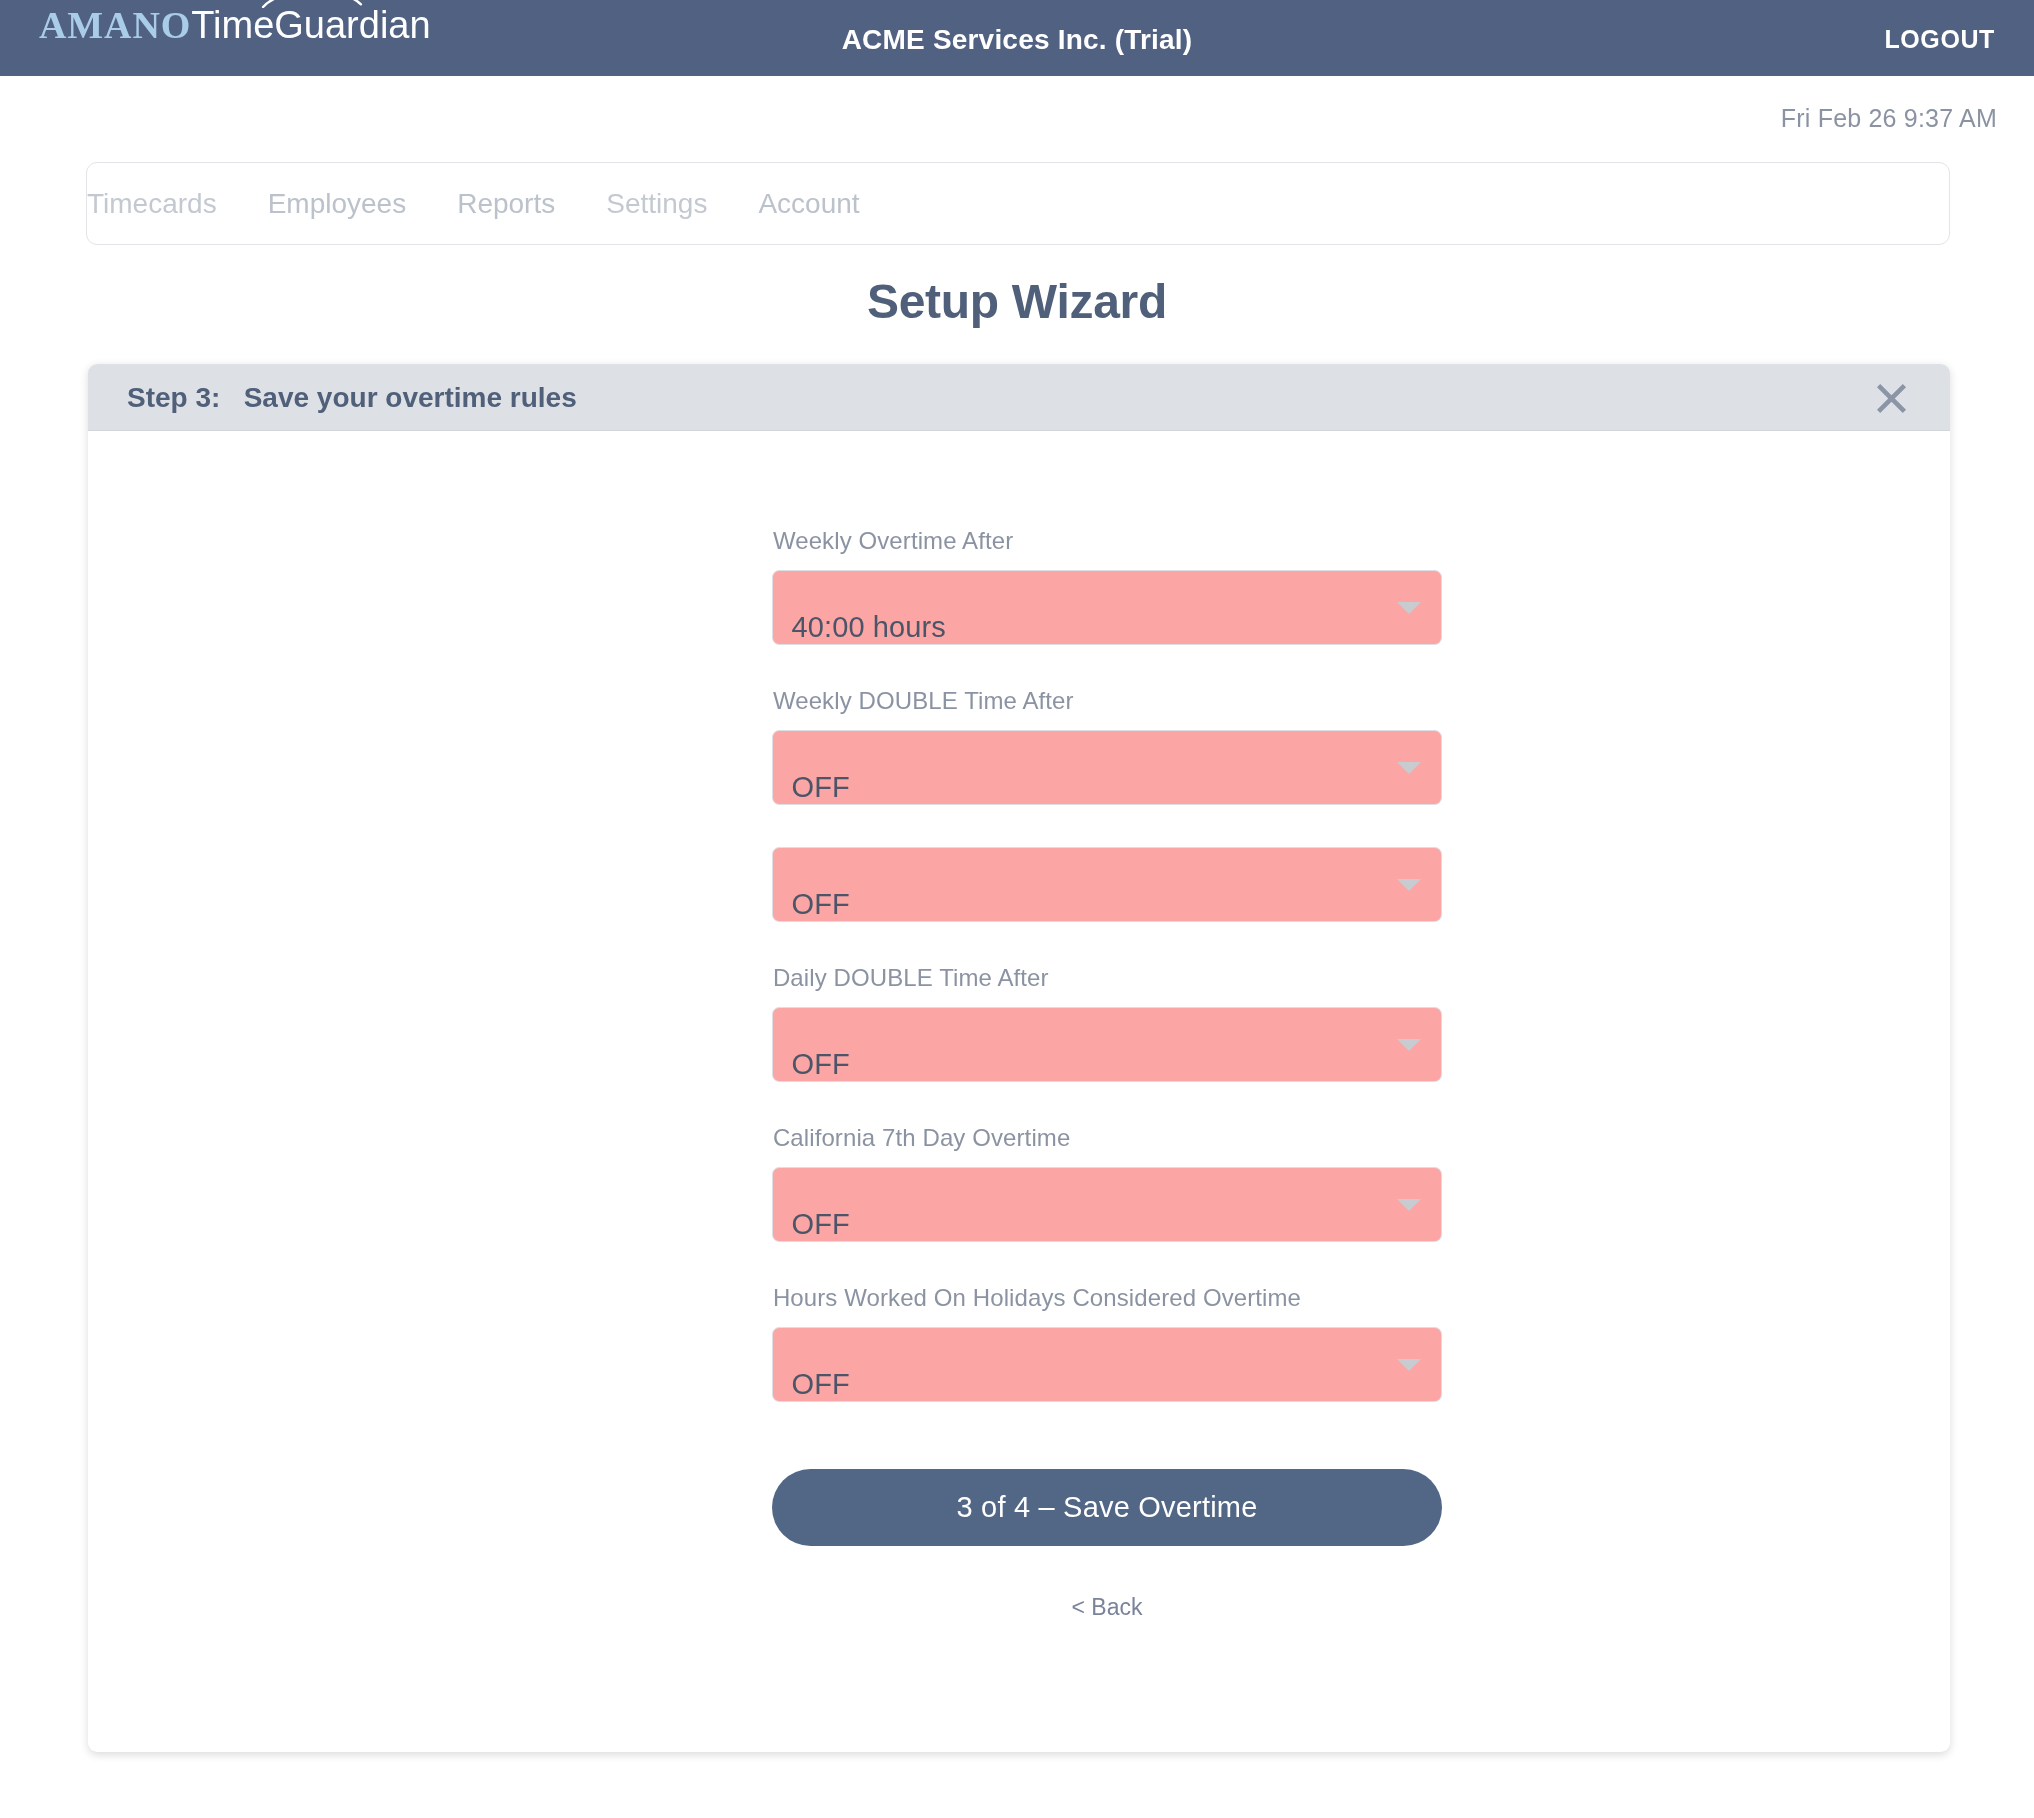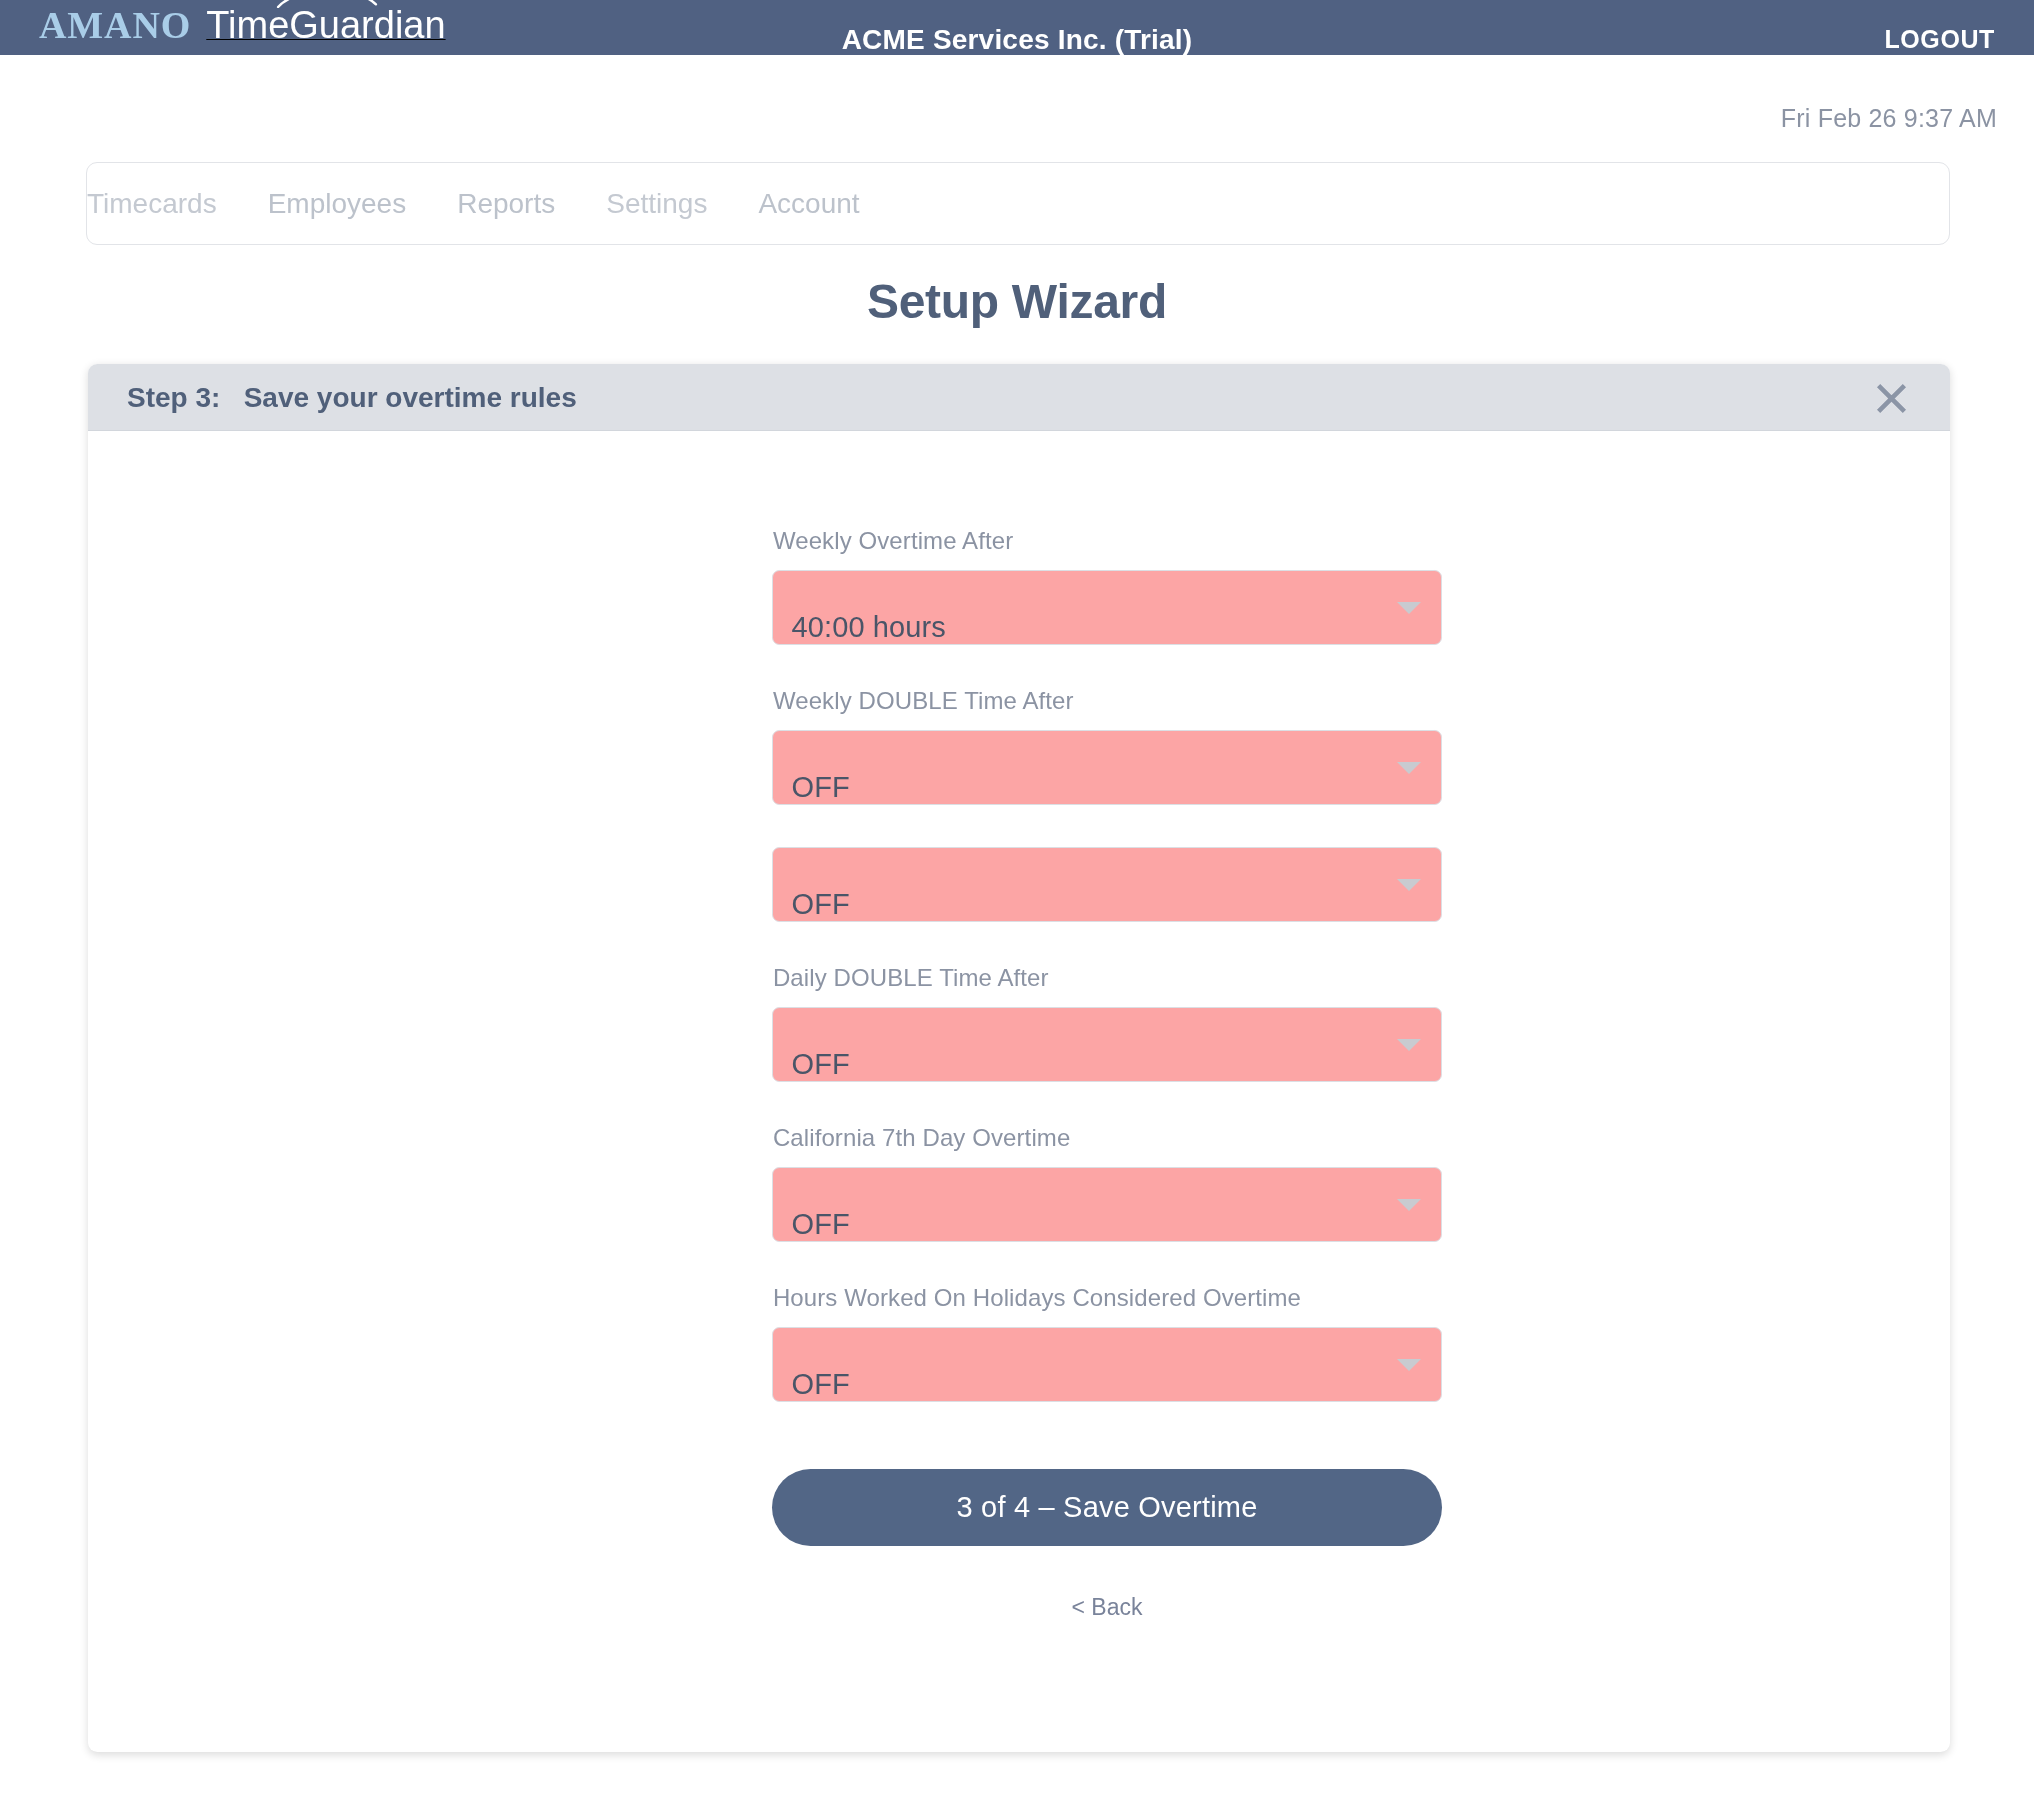--- a/index.html
+++ b/index.html
@@ -9,21 +9,21 @@
     background: #ffffff;
     font-family: "Liberation Sans", sans-serif;
     -webkit-font-smoothing: antialiased;
   }
 
   
   .topbar {
     position: absolute;
     left: 0; top: 0;
     width: 2034px;
-    height: 55px;
+    height: 76px;
     background: #506182;
     display: flex;
     align-items: center;
   }
   .brand {
     position: absolute;
     left: 39px;
     top: 5.6px;
     display: flex;
     align-items: baseline;
@@ -32,23 +32,21 @@
   .brand-amano {
     font-family: "Liberation Serif", serif;
     font-weight: bold;
     font-size: 38px;
     letter-spacing: 0.9px;
     color: #a9cde8;
     line-height: 1;
   }
   .brand-tg-wrap {
     position: relative;
-    margin-left: 15px;
     line-height: 1;
-    text-decoration: underline;
   }
   .brand-tg {
     font-family: "Liberation Sans", sans-serif;
     font-weight: normal;
     font-size: 38px;
     color: #ffffff;
     line-height: 1;
   }
   .brand-arc {
     position: absolute;

